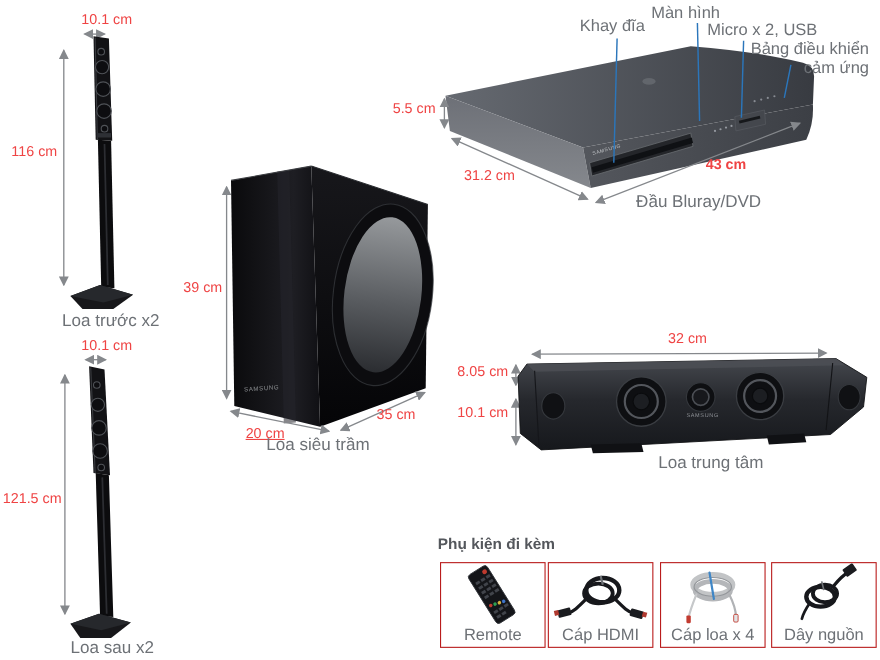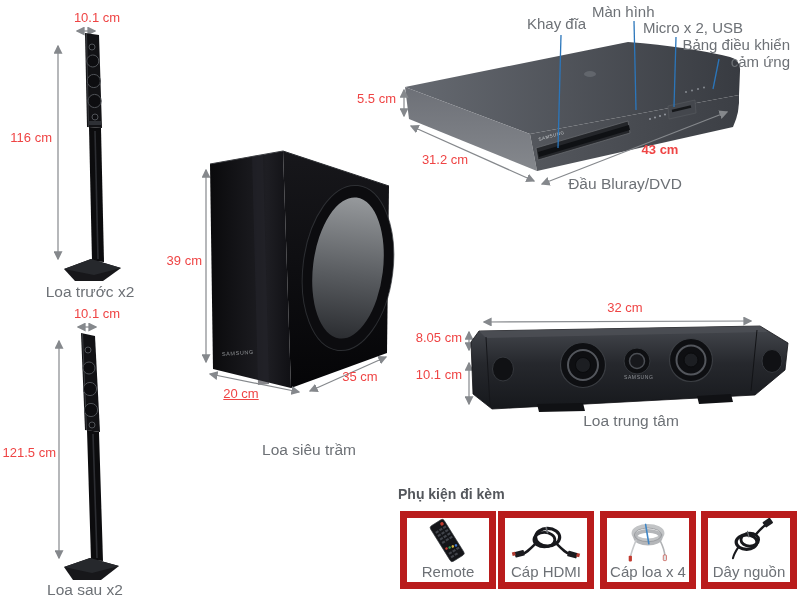--- a/index.html
+++ b/index.html
@@ -2,24 +2,24 @@
 <html><head>
 <meta charset="utf-8">
 <style>
   html,body{margin:0;padding:0;background:#fff;}
   .stage{position:relative;width:800px;height:600px;background:#fff;overflow:hidden;
          font-family:"Liberation Sans",sans-serif;}
   .stage svg.art{position:absolute;left:0;top:0;}
   .dim{position:absolute;font-size:13px;color:#ef4444;white-space:nowrap;line-height:17px;}
   .ta-c{text-align:center;}
   .ta-r{text-align:right;}
-  .plabel{position:absolute;font-size:15.5px;color:#6d7176;white-space:nowrap;text-align:center;}
+  .plabel{position:absolute;font-size:15.5px;color:#6d7176;white-space:nowrap;text-align:right;}
   .callout{position:absolute;font-size:15px;color:#6d7176;white-space:nowrap;}
   .heading{position:absolute;font-size:14px;font-weight:bold;color:#54575c;}
-  .accbox{position:absolute;top:511px;width:96px;height:78px;border:7px solid #b91c1c;
+  .accbox{position:absolute;top:511px;width:96px;height:78px;border:1px solid #b91c1c;
           box-sizing:border-box;background:#fff;display:flex;flex-direction:column;align-items:center;}
   .accbox .icon{flex:1 1 auto;width:94px;}
   .accbox .acclabel{font-size:15px;color:#6d7176;margin-bottom:2px;line-height:17px;}
   .b1{left:400px;} .b2{left:498px;} .b3{left:600px;} .b4{left:701px;}
 </style>
 </head>
 <body>
 
 <div class="stage">
 
@@ -182,21 +182,21 @@
   <div class="dim ta-r" style="left:2px;top:129px;width:50px;">116 cm</div>
   <div class="plabel" style="left:35px;top:283px;width:110px;">Loa trước x2</div>
 
   <div class="dim ta-c" style="left:57px;top:305px;width:80px;">10.1 cm</div>
   <div class="dim ta-r" style="left:0px;top:444px;width:56px;">121.5 cm</div>
   <div class="plabel" style="left:30px;top:581px;width:110px;">Loa sau x2</div>
 
   <div class="dim ta-r" style="left:156px;top:252px;width:46px;">39 cm</div>
   <div class="dim ta-c" style="left:212px;top:385px;width:58px;text-decoration:underline;">20 cm</div>
   <div class="dim ta-c" style="left:331px;top:368px;width:58px;">35 cm</div>
-  <div class="plabel" style="left:251px;top:396px;width:116px;margin-top:45px;">Loa siêu trầm</div>
+  <div class="plabel" style="left:220px;top:396px;width:116px;">Loa siêu trầm</div>
 
   <div class="callout" style="left:527px;top:15px;">Khay đĩa</div>
   <div class="callout" style="left:592px;top:3px;">Màn hình</div>
   <div class="callout" style="left:643px;top:19px;">Micro x 2, USB</div>
   <div class="callout ta-r" style="left:672px;top:36px;width:118px;">
     <span style="display:block;">Bảng điều khiển</span>
     <span style="display:block;">cảm ứng</span>
   </div>
   <div class="dim ta-r" style="left:344px;top:90px;width:52px;">5.5 cm</div>
   <div class="dim ta-c" style="left:413px;top:151px;width:64px;">31.2 cm</div>

